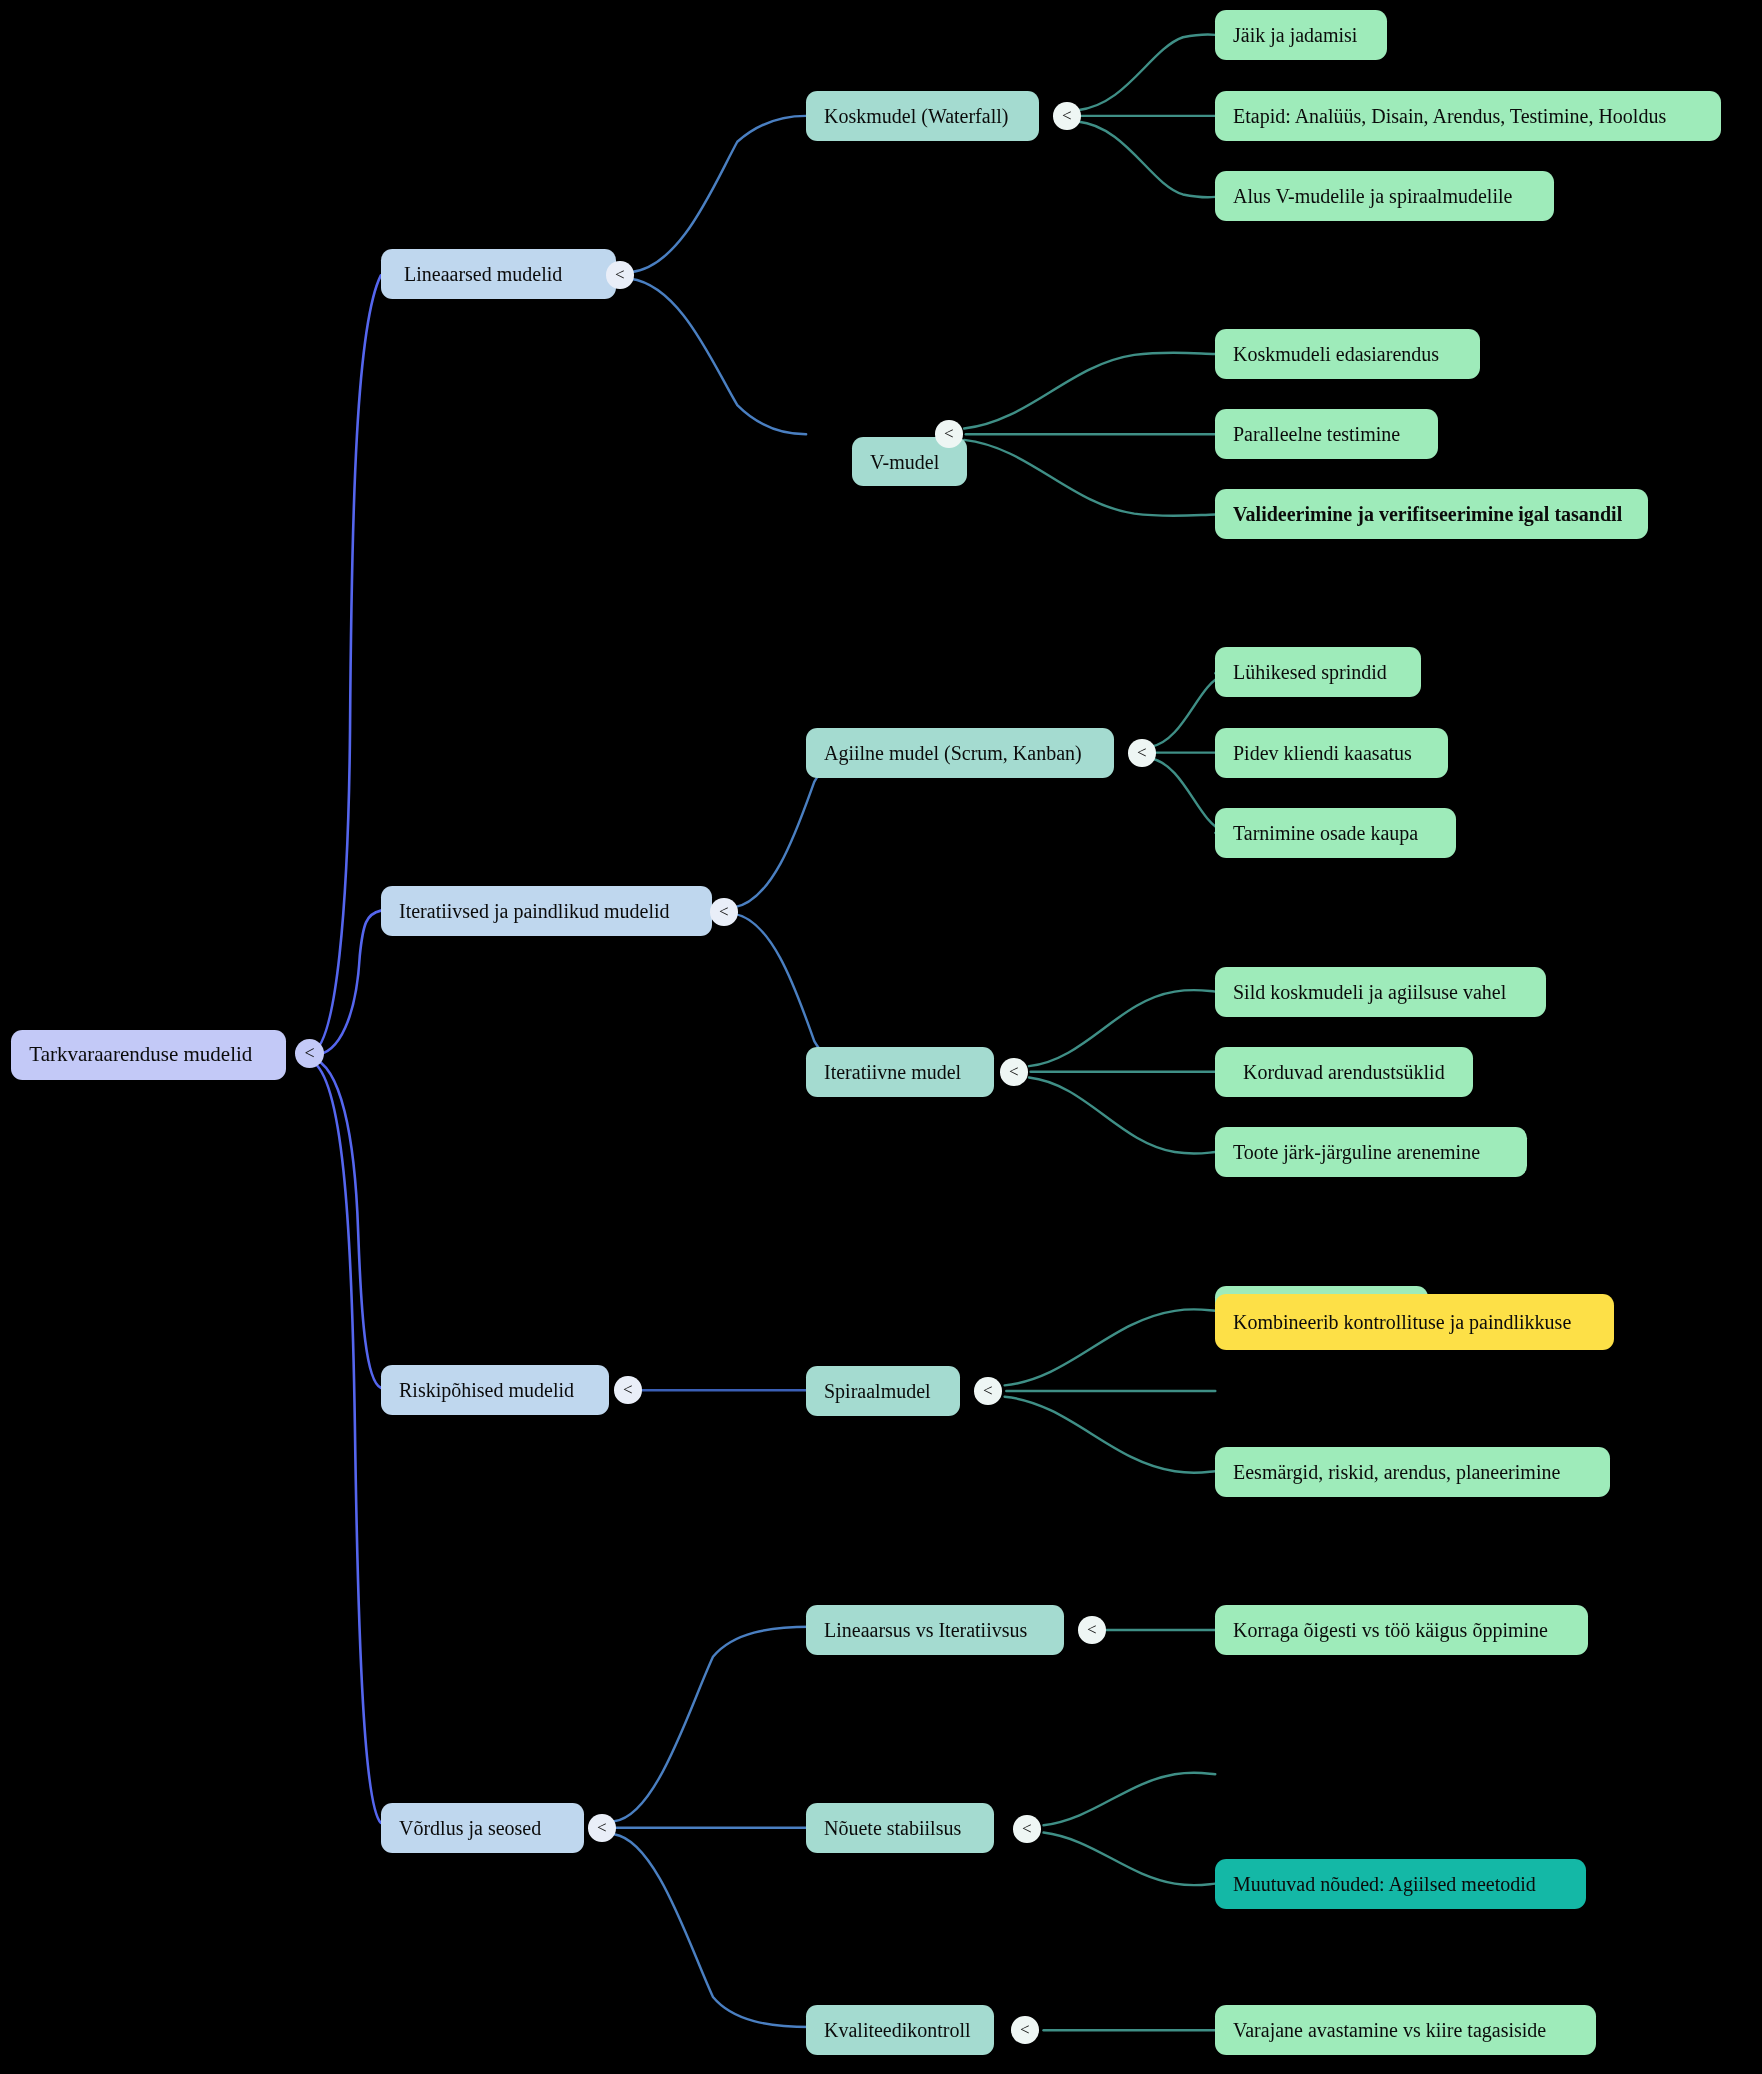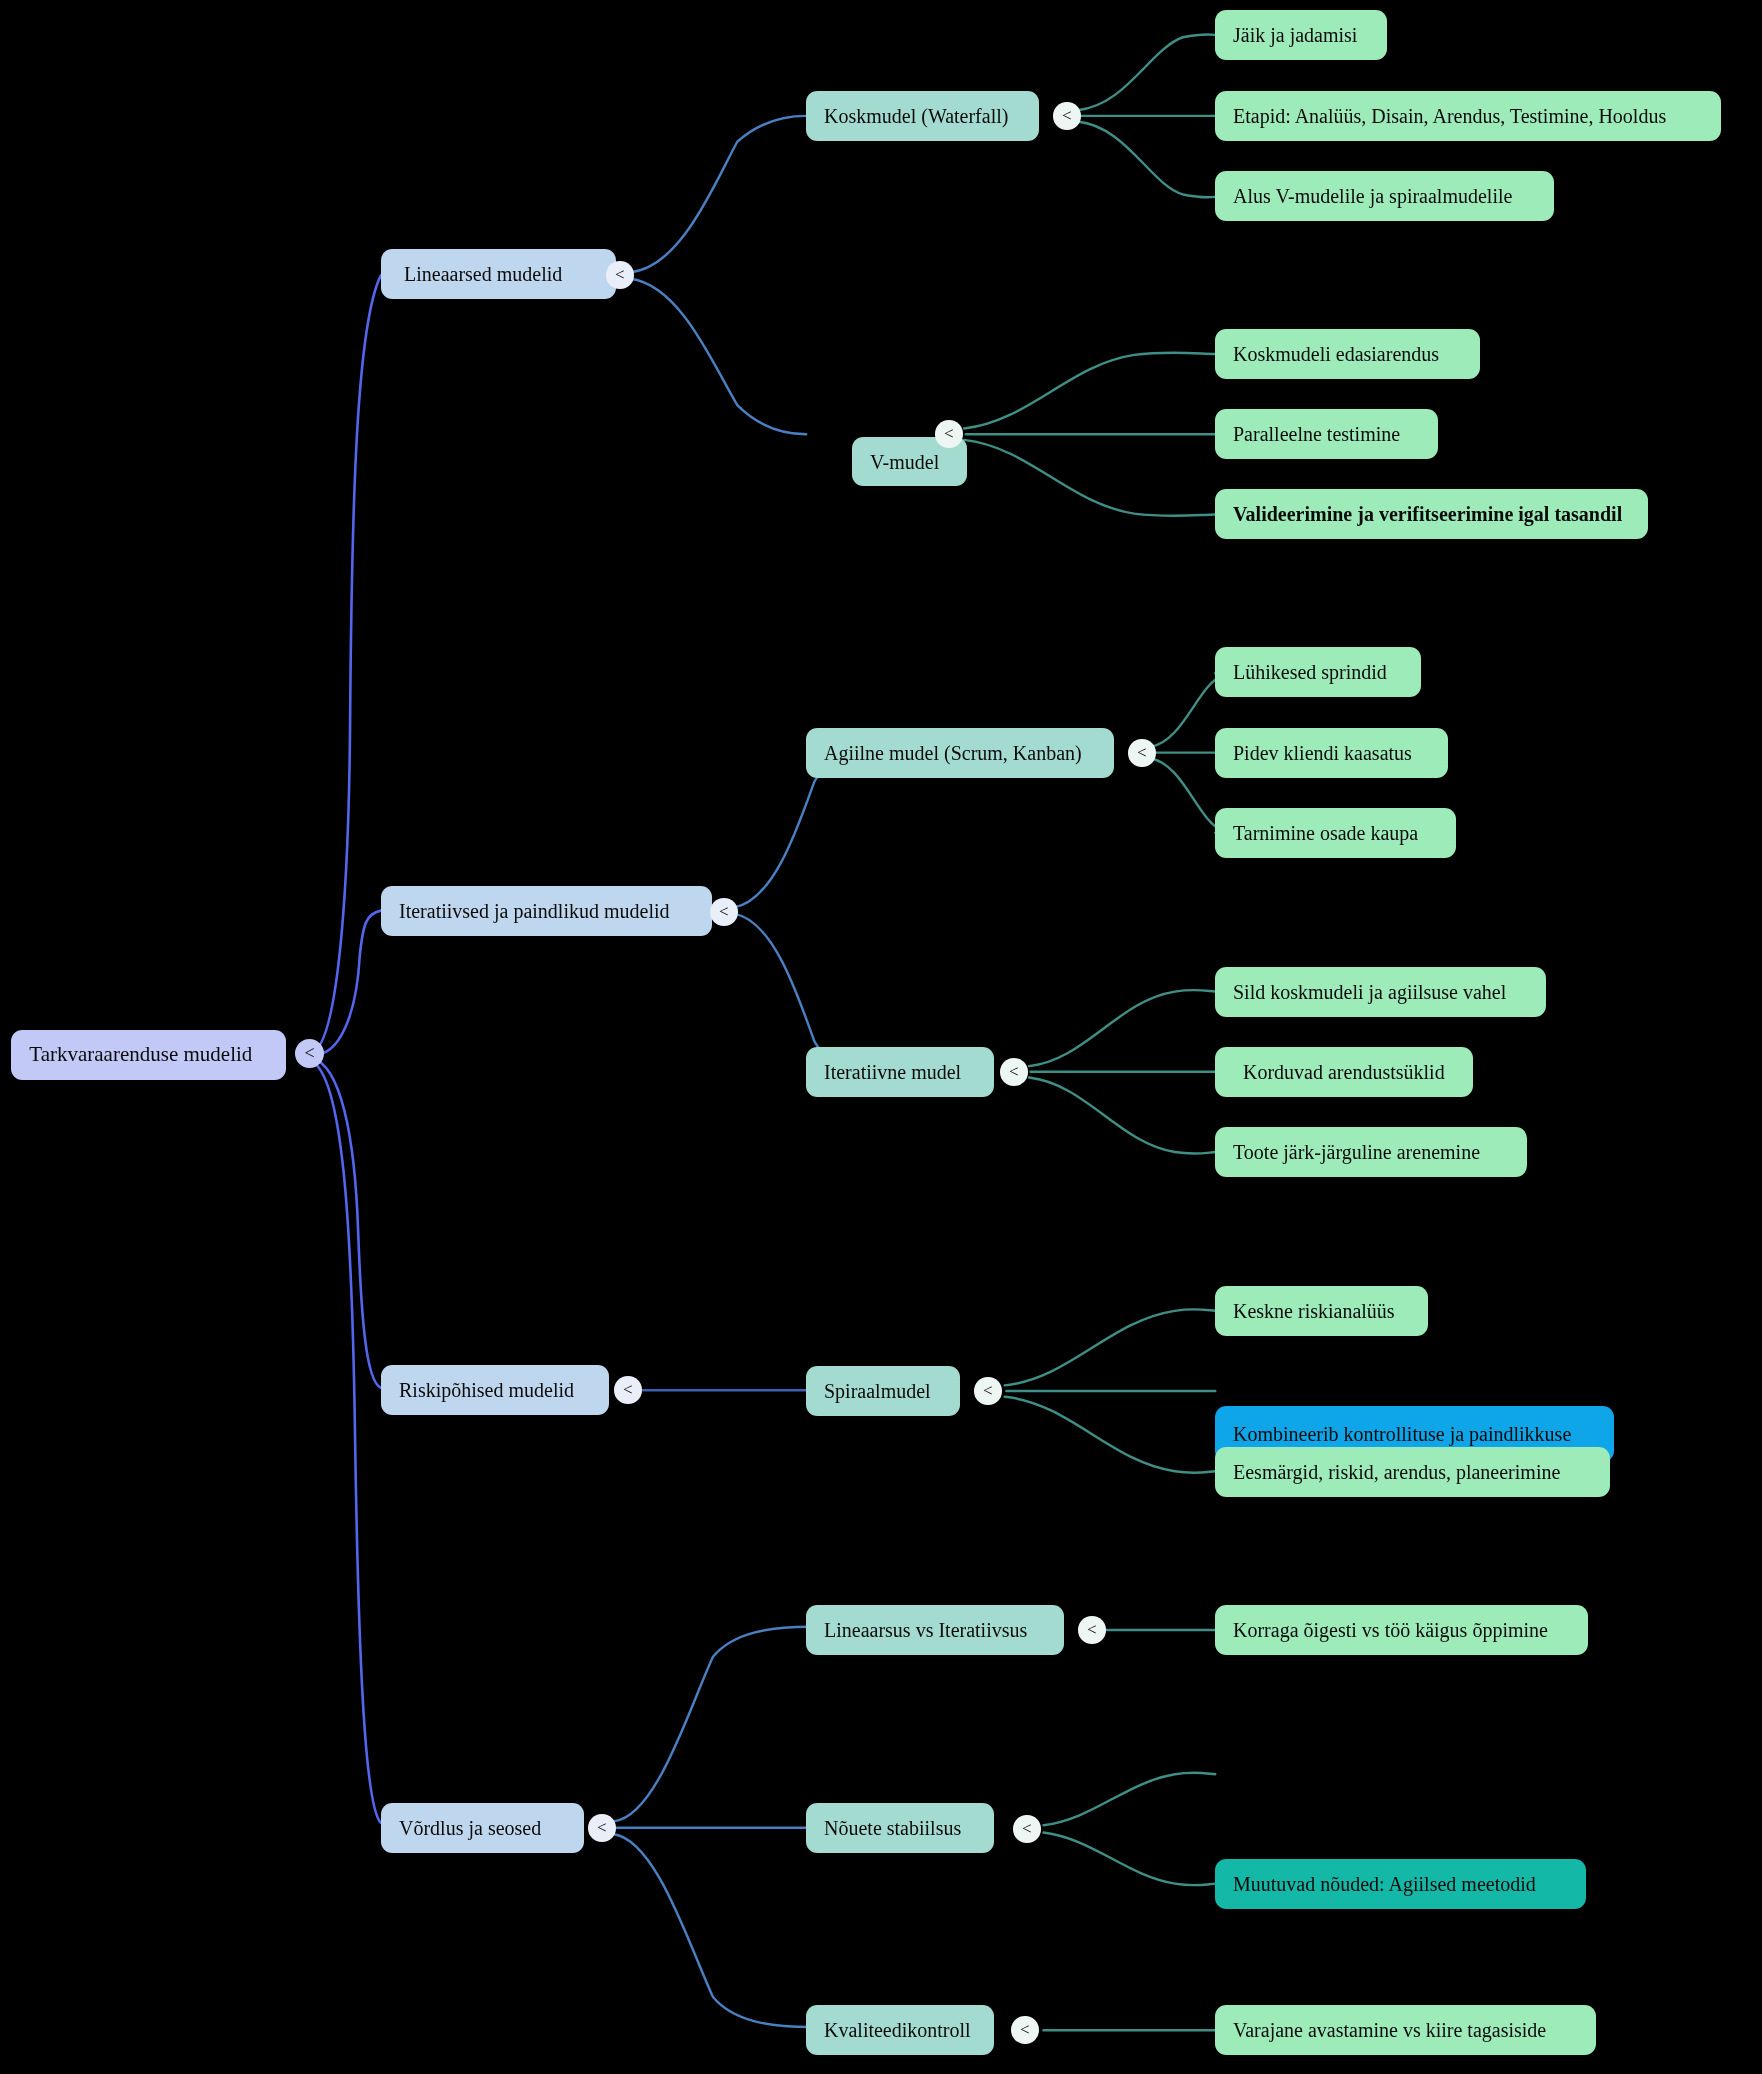--- a/index.html
+++ b/index.html
@@ -235,21 +235,21 @@
   <div class="node" style="left:806px; top:1366px; width:154px; height:50px; background:#a4dbd0; font-size:20px;">
     <span class="node-label">Spiraalmudel</span>
   </div>
   <div class="toggle" style="left:974px; top:1377px; width:27.5px; height:27.5px; background:#eef6f4; font-size:17px;">
     <span>&lt;</span>
   </div>
 
   <div class="node" style="left:1215px; top:1286px; width:213px; height:50px; background:#9eebba; font-size:20px;">
     <span class="node-label">Keskne riskianalüüs</span>
   </div>
-  <div class="node" style="left:1215px; top:1406px; width:399px; height:56px; background:#0ea5e9; font-size:20px;">
+  <div class="node" style="left:1215px; top:1294px; width:399px; height:56px; background:#fde047; font-size:20px;">
     <span class="node-label">Kombineerib kontrollituse ja paindlikkuse</span>
   </div>
   <div class="node" style="left:1215px; top:1447px; width:395px; height:50px; background:#9eebba; font-size:20px;">
     <span class="node-label">Eesmärgid, riskid, arendus, planeerimine</span>
   </div>
 
   <div class="node" style="left:381px; top:1803px; width:203px; height:50px; background:#bfd7ee; font-size:20px;">
     <span class="node-label">Võrdlus ja seosed</span>
   </div>
   <div class="toggle" style="left:588px; top:1814px; width:27.5px; height:27.5px; background:#e9eef8; font-size:17px;">

